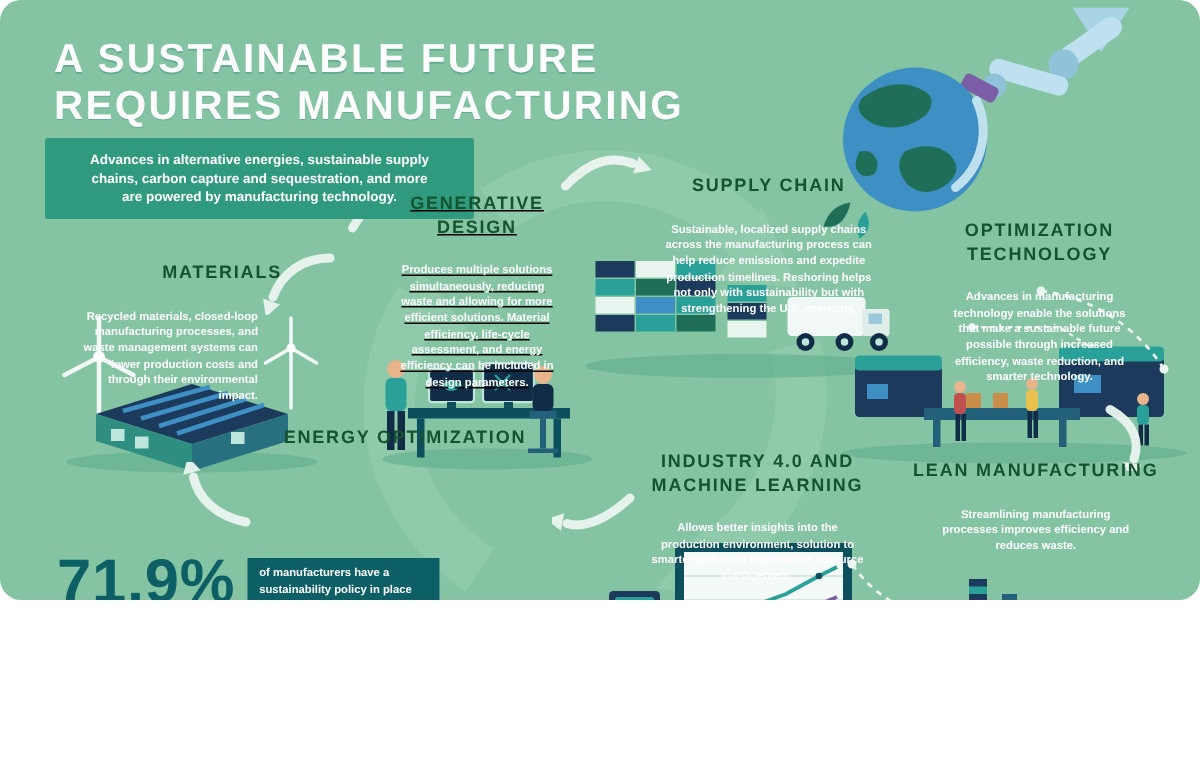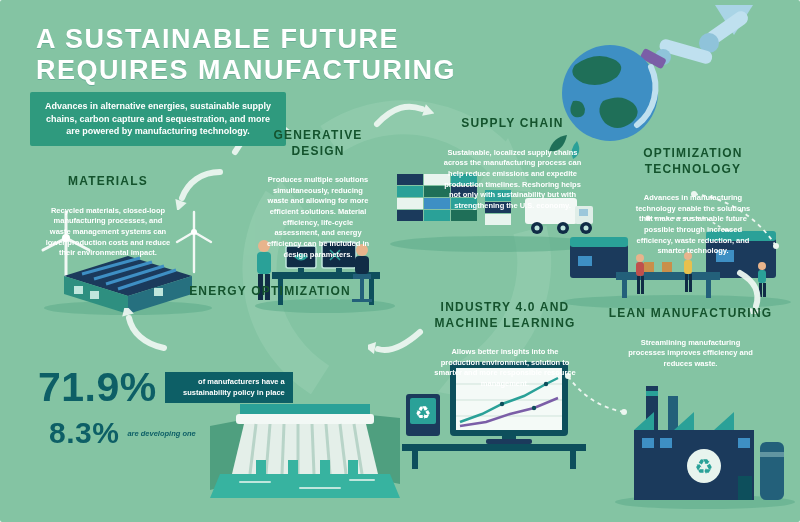--- a/index.html
+++ b/index.html
@@ -1,34 +1,34 @@
 <!DOCTYPE html>
 <html><head>
 <meta charset="utf-8">
 <style>
   html,body{margin:0;padding:0;}
   body{width:800px;height:522px;background:#ffffff;font-family:"Liberation Sans",sans-serif;}
-  #canvas{position:relative;width:800px;height:522px;background:#84c4a3;overflow:hidden;border-radius:2px;}
+  #canvas{position:relative;width:800px;height:400px;background:#84c4a3;overflow:hidden;border-radius:14px;}
   .watermark{position:absolute;z-index:0;opacity:.5;}
   .illus{position:absolute;z-index:1;}
   .arrow{position:absolute;z-index:2;opacity:.95;}
   .circuit{position:absolute;z-index:2;}
   header{position:absolute;left:36px;top:24px;z-index:3;}
   h1{margin:0;color:#ffffff;font-size:27px;font-weight:bold;letter-spacing:1.5px;line-height:1.14;text-shadow:0 1px 0 rgba(13,95,102,.25);}
   .intro{position:absolute;left:30px;top:92px;width:240px;z-index:3;background:#2f9a7e;color:#ffffff;
-         font-size:9px;font-weight:bold;line-height:1.4;text-align:center;padding:8px 8px;border-radius:2px;}
+         font-size:9px;font-weight:bold;line-height:1.4;text-align:center;padding:8px 23px;border-radius:2px;}
   .sec{position:absolute;text-align:center;z-index:3;}
   .sec h2{margin:0 0 5px;color:#14532d;font-size:12px;font-weight:bold;letter-spacing:1.2px;line-height:1.3;}
   .sec p{margin:16px;color:#ffffff;font-size:7.5px;font-weight:bold;line-height:1.42;}
   .stats{position:absolute;left:38px;top:364px;z-index:3;color:#0d5f66;}
   .stat-row{display:flex;align-items:center;}
   .stat-row.second{margin-top:5px;margin-left:11px;}
   .stat-value{font-size:41px;font-weight:bold;letter-spacing:.5px;}
   .stat-row.second .stat-value{font-size:30px;}
-  .stat-box{background:#0d5f66;color:#ffffff;font-size:7.5px;font-weight:bold;line-height:1.4;padding:5px 8px;margin-left:8px;width:112px;text-align:right;}
+  .stat-box{background:#0d5f66;color:#ffffff;font-size:7.5px;font-weight:bold;line-height:1.4;padding:5px 8px;margin-left:8px;width:112px;}
   .stat-plain{font-size:7.5px;font-weight:bold;margin-left:8px;color:#0d5f66;font-style:italic;}
 </style>
 </head>
 <body>
 
 <div id="canvas">
 
   <svg class="watermark" style="left:200px;top:80px;" width="400" height="360" viewBox="0 0 400 360">
     <g fill="none" stroke="#9ad1b4" stroke-width="34">
       <path d="M120,300 A130,130 0 0 1 80,120"></path>
@@ -43,26 +43,26 @@
   </svg>
 
   <header>
     <h1>
       <span>A SUSTAINABLE FUTURE</span><br>
       <span>REQUIRES MANUFACTURING</span>
     </h1>
   </header>
   <div class="intro">Advances in alternative energies, sustainable supply chains, carbon capture and sequestration, and more are powered by manufacturing technology.</div>
 
-  <section class="sec" style="left:28px;top:174px;width:160px;">
+  <section class="sec" style="left:28px;top:174px;width:160px;text-align:right;">
     <h2>MATERIALS</h2>
-    <p>Recycled materials, closed-loop manufacturing processes, and waste management systems can lower production costs and reduce their environmental impact.</p>
-  </section>
-
-  <section class="sec" style="left:248px;top:128px;width:140px;">
+    <p>Recycled materials, closed-loop manufacturing processes, and waste management systems can lower production costs and through their environmental impact.</p>
+  </section>
+
+  <section class="sec" style="left:248px;top:128px;width:140px;text-decoration:underline;">
     <h2>GENERATIVE DESIGN</h2>
     <p>Produces multiple solutions simultaneously, reducing waste and allowing for more efficient solutions. Material efficiency, life-cycle assessment, and energy efficiency can be included in design parameters.</p>
   </section>
 
   <section class="sec" style="left:425px;top:116px;width:175px;">
     <h2>SUPPLY CHAIN</h2>
     <p>Sustainable, localized supply chains across the manufacturing process can help reduce emissions and expedite production timelines. Reshoring helps not only with sustainability but with strengthening the U.S. economy.</p>
   </section>
 
   <section class="sec" style="left:613px;top:146px;width:160px;">

